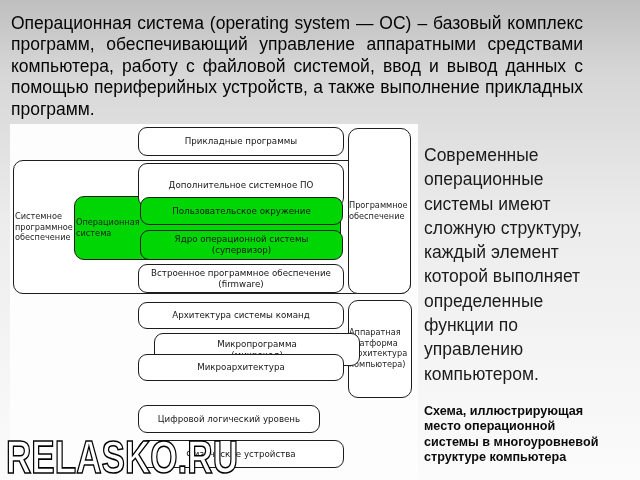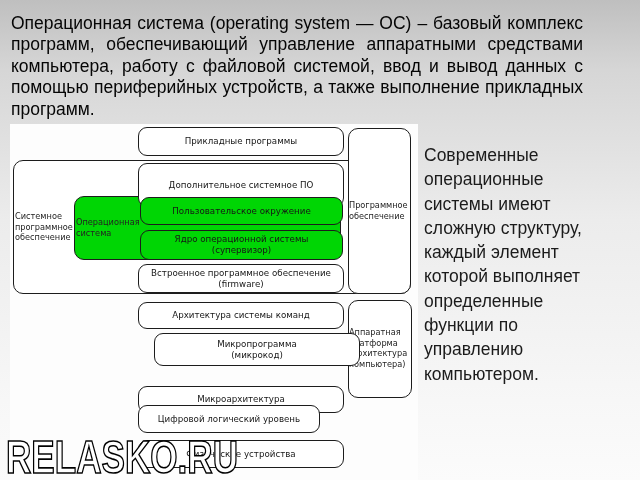--- a/index.html
+++ b/index.html
@@ -77,33 +77,37 @@
   <div class="dbox" style="left:138px;top:127px;width:206px;height:29px;">Прикладные программы</div>
   <div class="dbox" style="left:138px;top:163px;width:206px;height:44px;">Дополнительное системное ПО</div>
   <div class="dbox green" style="left:140px;top:197px;width:203px;height:28px;">Пользовательское окружение</div>
   <div class="dbox green" style="left:140px;top:230px;width:203px;height:30px;">Ядро операционной системы
 (супервизор)</div>
   <div class="dbox" style="left:138px;top:264px;width:206px;height:29px;">Встроенное программное обеспечение
 (firmware)</div>
   <div class="dbox" style="left:138px;top:302px;width:206px;height:27px;">Архитектура системы команд</div>
   <div class="dbox" style="left:154px;top:333px;width:206px;height:33px;">Микропрограмма
 (микрокод)</div>
-  <div class="dbox" style="left:138px;top:386px;width:206px;height:27px;">Микроархитектура</div>
+  <div class="dbox" style="left:138px;top:354px;width:206px;height:27px;">Микроархитектура</div>
   <div class="dbox" style="left:138px;top:405px;width:182px;height:28px;">Цифровой логический уровень</div>
   <div class="dbox" style="left:138px;top:440px;width:206px;height:28px;">Физические устройства</div>
 
   <div class="side-text">Современные
 операционные
 системы имеют
 сложную структуру,
 каждый элемент
 которой выполняет
 определенные
 функции по
 управлению
 компьютером.</div>
 
+  <div class="caption">Схема, иллюстрирующая
+место операционной
+системы в многоуровневой
+структуре компьютера</div>
 
   <svg class="watermark" width="300" height="54" viewBox="0 0 300 54">
     <text x="6" y="45" font-size="46" textLength="232" lengthAdjust="spacingAndGlyphs">RELASKO.RU</text>
   </svg>
 
 </div>
 
 </body></html>

